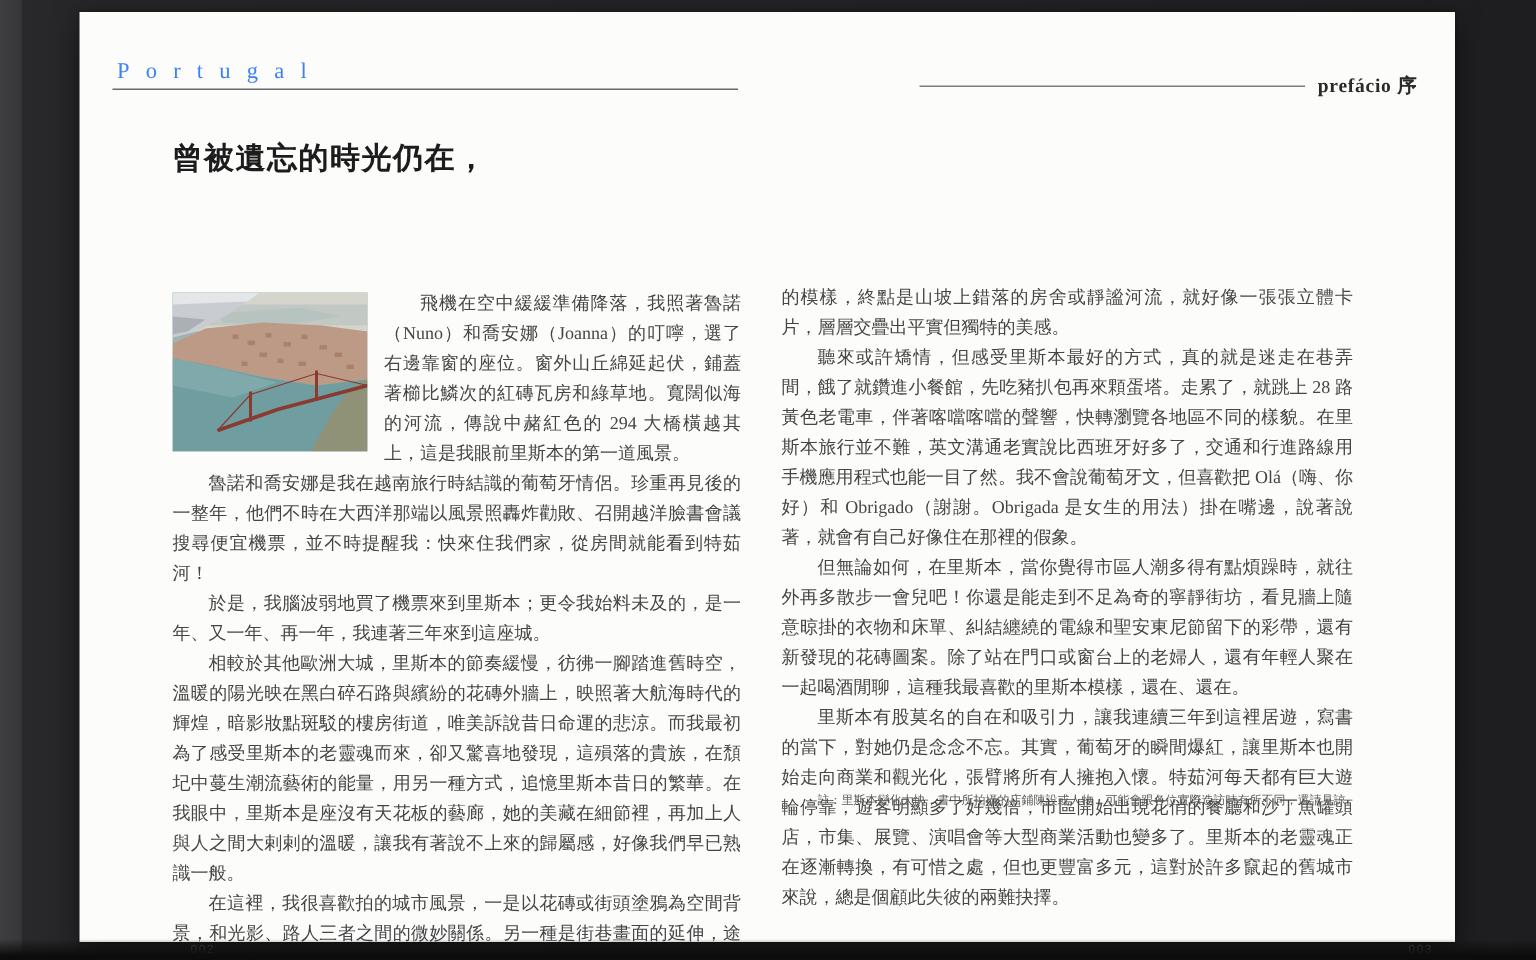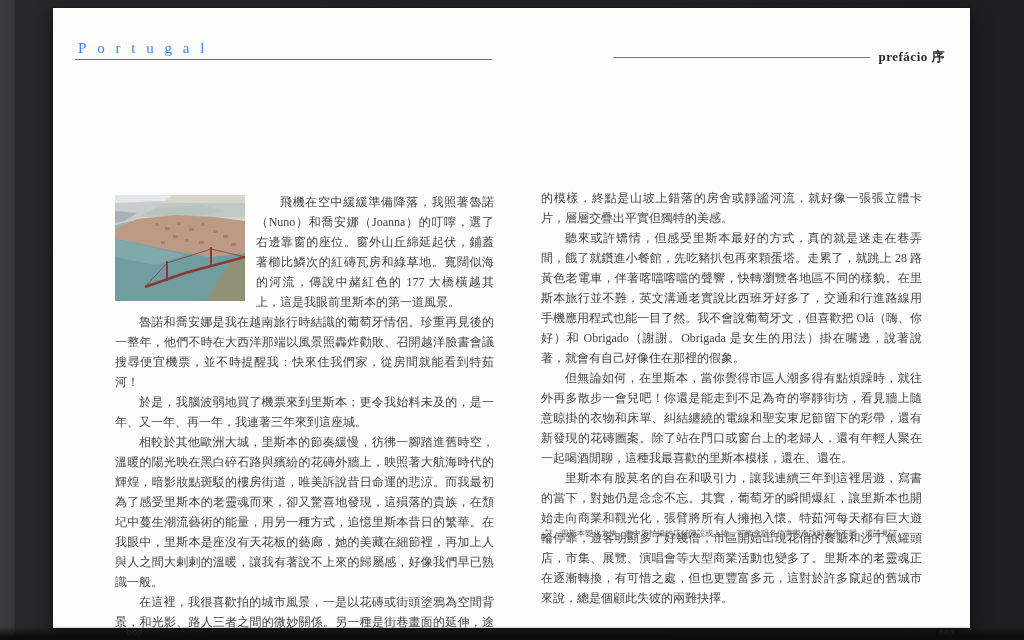--- a/index.html
+++ b/index.html
@@ -55,40 +55,41 @@
   .rp-header{
     position:absolute;left:560px;top:40px;width:332px;
     display:flex;align-items:center;
   }
   .rp-header .rule{flex:1;height:1px;background:#7c7c7c;}
   .rp-header .label{
     margin-left:9px;font-size:13px;font-weight:bold;color:#2a2a2a;
     letter-spacing:0.5px;white-space:nowrap;
   }
   .rp-body{
-    position:absolute;left:488px;top:180px;width:381px;
+    position:absolute;left:468px;top:180px;width:381px;
     font-size:12px;line-height:20px;color:#454545;
     text-align:justify;
   }
   .footnote{
     position:absolute;left:492px;top:520px;width:381px;
     font-size:8px;color:#5a5a5a;line-height:11px;
     padding-left:2em;text-indent:-2em;
   }
 </style>
 </head>
 <body>
 
 <div class="spread">
 
   <div class="lp-header">
     <span class="word">Portugal</span>
   </div>
 
   <div class="lp-title">
+    <div>曾被遺忘的時光仍在，</div>
   </div>
 
   <div class="lp-body">
     <span class="photo">
       <svg width="130" height="106" viewBox="0 0 130 106">
 
         <rect x="0" y="0" width="130" height="26" fill="#d6d5cc"></rect>
         <rect x="20" y="8" width="110" height="14" fill="#c2c9c4"></rect>
 
         <polygon points="28,14 86,10 112,16 74,22 34,20" fill="#b7c3bf"></polygon>
@@ -119,21 +120,21 @@
 
         <line x1="52" y1="66" x2="52" y2="86" stroke="#8a3a30" stroke-width="2"></line>
         <line x1="96" y1="52" x2="96" y2="72" stroke="#8a3a30" stroke-width="2"></line>
         <polyline points="30,92 52,68 96,54 130,62" fill="none" stroke="#8a3a30" stroke-width="0.8"></polyline>
 
         <polygon points="0,0 58,0 38,14 16,26 0,30" fill="#c9cdd1"></polygon>
         <polygon points="0,0 58,0 50,6 0,8" fill="#e4e7e9"></polygon>
         <polygon points="0,16 22,18 10,26 0,28" fill="#aab0b5"></polygon>
       </svg>
     </span>
-    <p>飛機在空中緩緩準備降落，我照著魯諾（Nuno）和喬安娜（Joanna）的叮嚀，選了右邊靠窗的座位。窗外山丘綿延起伏，鋪蓋著櫛比鱗次的紅磚瓦房和綠草地。寬闊似海的河流，傳說中赭紅色的 177 大橋橫越其上，這是我眼前里斯本的第一道風景。</p>
+    <p>飛機在空中緩緩準備降落，我照著魯諾（Nuno）和喬安娜（Joanna）的叮嚀，選了右邊靠窗的座位。窗外山丘綿延起伏，鋪蓋著櫛比鱗次的紅磚瓦房和綠草地。寬闊似海的河流，傳說中赭紅色的 294 大橋橫越其上，這是我眼前里斯本的第一道風景。</p>
     <p>魯諾和喬安娜是我在越南旅行時結識的葡萄牙情侶。珍重再見後的一整年，他們不時在大西洋那端以風景照轟炸勸敗、召開越洋臉書會議搜尋便宜機票，並不時提醒我：快來住我們家，從房間就能看到特茹河！</p>
     <p>於是，我腦波弱地買了機票來到里斯本；更令我始料未及的，是一年、又一年、再一年，我連著三年來到這座城。</p>
     <p>相較於其他歐洲大城，里斯本的節奏緩慢，彷彿一腳踏進舊時空，溫暖的陽光映在黑白碎石路與繽紛的花磚外牆上，映照著大航海時代的輝煌，暗影妝點斑駁的樓房街道，唯美訴說昔日命運的悲涼。而我最初為了感受里斯本的老靈魂而來，卻又驚喜地發現，這殞落的貴族，在頹圮中蔓生潮流藝術的能量，用另一種方式，追憶里斯本昔日的繁華。在我眼中，里斯本是座沒有天花板的藝廊，她的美藏在細節裡，再加上人與人之間大剌剌的溫暖，讓我有著說不上來的歸屬感，好像我們早已熟識一般。</p>
     <p>在這裡，我很喜歡拍的城市風景，一是以花磚或街頭塗鴉為空間背景，和光影、路人三者之間的微妙關係。另一種是街巷畫面的延伸，途中有各種尋常人家</p>
   </div>
 
   <div class="pagenum left">002</div>
 
   <div class="rp-header">
     <span class="rule"></span>

